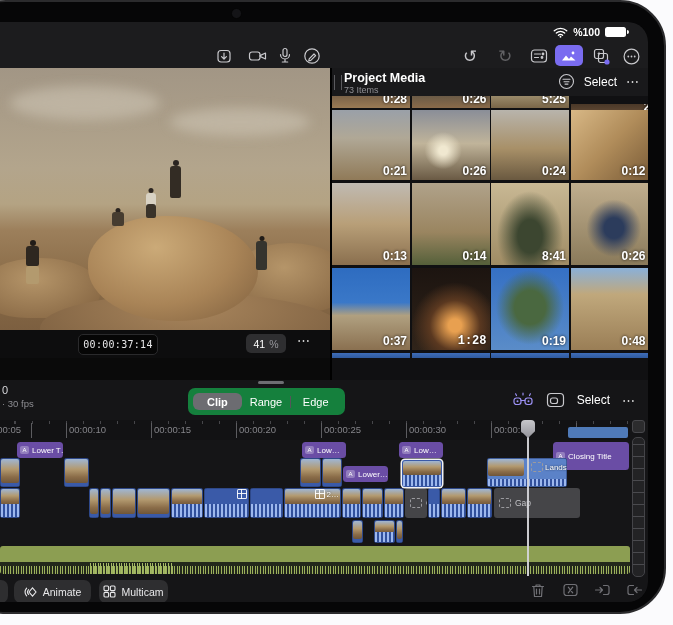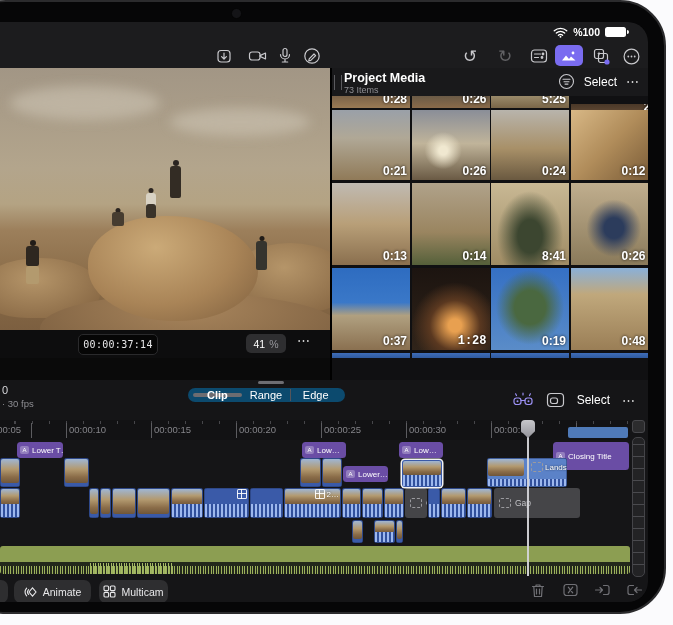--- a/index.html
+++ b/index.html
@@ -56,21 +56,21 @@
   #mp-select{font-size:12px;}
   #mp-more{font-size:13px;letter-spacing:1px;color:#fff;}
   .mcell{position:absolute;overflow:hidden;background:#333;}
   .mcell .dur{position:absolute;right:3px;bottom:2px;font-size:12px;font-weight:700;color:#fff;
      text-shadow:0 0 3px rgba(0,0,0,.9);}
   
   #timeline{position:absolute;left:0;top:358px;width:648px;height:222px;background:#151517;}
   #tl-handle{position:absolute;left:258px;top:1px;width:26px;height:3px;border-radius:2px;background:#6e6e73;}
   #tl-title{position:absolute;left:2px;top:4px;font-size:11px;color:#d8d8dc;}
   #tl-fps{position:absolute;left:2px;top:18px;font-size:9.5px;color:#8e8e93;}
-  #segctl{position:absolute;left:188px;top:8px;width:157px;height:14px;background:#0c4a6e;border-radius:7px;
+  #segctl{position:absolute;left:188px;top:8px;width:157px;height:27px;background:#15803d;border-radius:7px;
      display:flex;align-items:center;padding:5px;box-sizing:border-box;}
   .seg{flex:1;height:100%;display:flex;align-items:center;justify-content:center;font-size:11px;
      color:#fff;border-radius:6px;position:relative;}
   .seg.sel{background:#6c6c71;font-weight:700;}
   .seg-sep{width:1px;height:12px;background:#55555a;}
   #tl-right{position:absolute;right:12px;top:11px;display:flex;align-items:center;gap:12px;}
   #tl-right svg{fill:none;stroke-linecap:round;stroke-linejoin:round;}
   #tl-select{font-size:12px;color:#fff;}
   #tl-more{font-size:13px;color:#fff;letter-spacing:1px;}
   #ruler{position:absolute;left:0;top:40px;width:630px;height:20px;background:#121214;overflow:hidden;}

